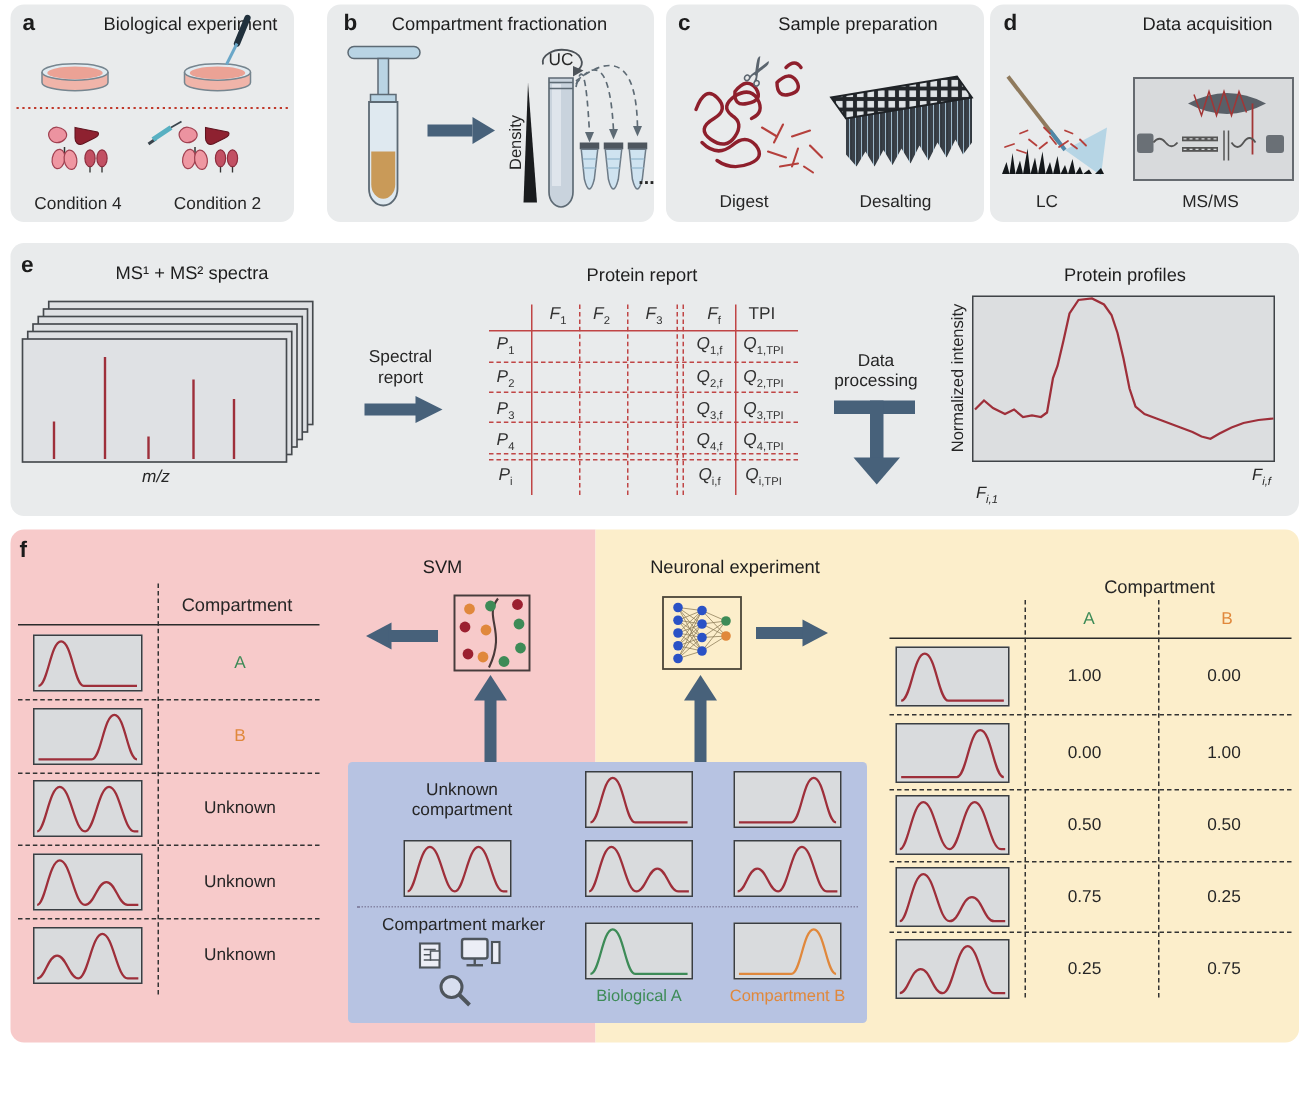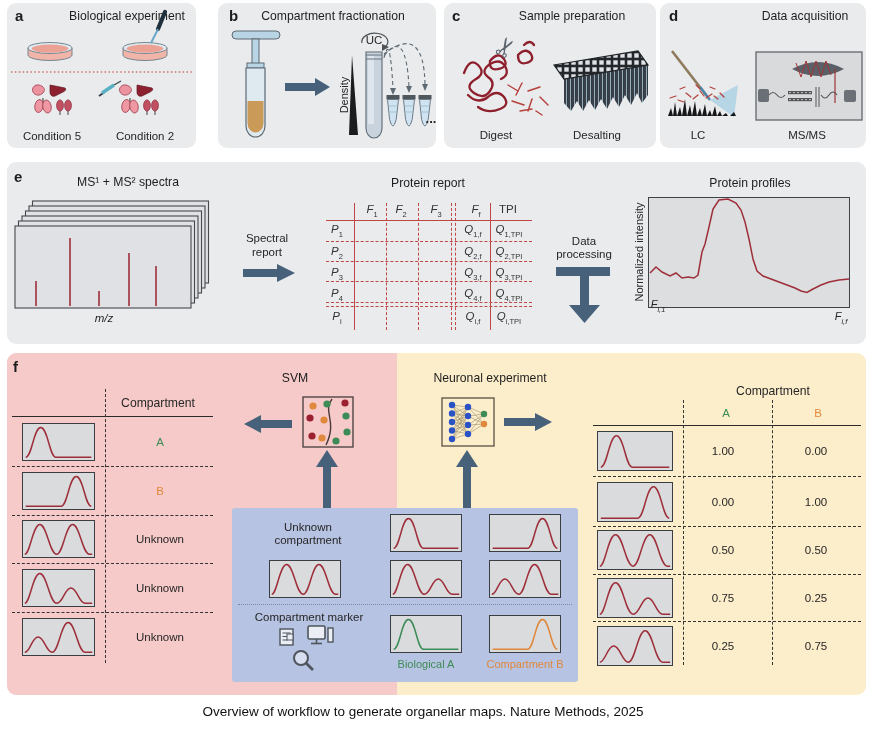--- a/index.html
+++ b/index.html
@@ -106,21 +106,21 @@
     <line x1="4" y1="69" x2="185" y2="69" stroke="#c0392b" stroke-width="1.2" stroke-dasharray="1.5,2.4"></line>
     <use href="#organs" xlink:href="#organs" transform="translate(23,81)"></use>
     <use href="#organs" xlink:href="#organs" transform="translate(110,81)"></use>
 
     <g transform="translate(95,76)">
       <line x1="-3" y1="17" x2="2" y2="13.5" stroke="#3a444c" stroke-width="2"></line>
       <line x1="0" y1="14" x2="12" y2="6" stroke="#58b0c2" stroke-width="3.4"></line>
       <line x1="12" y1="6" x2="19" y2="2" stroke="#3a444c" stroke-width="1.2"></line>
     </g>
   </svg>
-  <span class="txt" style="left:52px;top:136px">Condition 5</span>
+  <span class="txt" style="left:52px;top:136px">Condition 4</span>
   <span class="txt" style="left:145px;top:136px">Condition 2</span>
 
   <svg class="abs" style="left:218px;top:3px" width="218" height="145" viewBox="0 0 218 145">
 
     <g>
       <rect x="14" y="28" width="48" height="8" rx="4" fill="#b9d4e4" stroke="#5d6a74" stroke-width="1"></rect>
       <rect x="34" y="36" width="7" height="26" fill="#b9d4e4" stroke="#5d6a74" stroke-width="1"></rect>
       <rect x="29" y="60" width="17" height="5" fill="#b9d4e4" stroke="#5d6a74" stroke-width="1"></rect>
       <path d="M28,65 h19 v58 a9.5,11 0 0 1 -19,0 Z" fill="#dfe9f0" stroke="#5d6a74" stroke-width="1.2"></path>
       <path d="M29.5,98 h16 v22 a8,9.5 0 0 1 -16,0 Z" fill="#c99a58"></path>
@@ -342,21 +342,21 @@
       <polygon points="13,40 44,40 28.5,58"></polygon>
     </g>
   </svg>
 
   <span class="ttl" style="left:750px;top:176px">Protein profiles</span>
   <div class="plotbox" style="left:648px;top:197px;width:202px;height:111px"></div>
   <svg class="abs" style="left:648px;top:197px" width="202" height="111" viewBox="0 0 202 111">
     <path d="M2,76 L8,70 L14,75 L22,79 L28,76 L34,81 L40,80 L46,81 L50,78 L54,55 L57,47 L61,30 L65,12 L71,3 L80,2 L88,6 L93,13 L97,25 L101,42 L105,62 L109,74 L115,79 L123,82 L131,85 L139,88 L147,91 L153,94 L159,95.5 L165,92 L173,88 L181,85 L191,83 L201,82" fill="none" stroke="#9e2f3a" stroke-width="1.5"></path>
   </svg>
   <span class="vtext" style="left:639px;top:252px">Normalized intensity</span>
-  <span class="axl" style="left:658px;top:306px"><span>F</span><sub>i,1</sub></span>
+  <span class="axl" style="left:658px;top:330px"><span>F</span><sub>i,1</sub></span>
   <span class="axl" style="left:841px;top:318px"><span>F</span><sub>i,f</sub></span>
 
   <div style="position:absolute;left:7px;top:353px;width:390px;height:342px;background:#f7caca;border-radius:9px 0 0 9px"></div>
   <div style="position:absolute;left:397px;top:353px;width:469px;height:342px;background:#fceecb;border-radius:0 9px 9px 0"></div>
   <span class="plab" style="left:13px;top:358px">f</span>
 
   <span class="txt hd" style="left:158px;top:403px">Compartment</span>
   <div class="hsolid" style="left:12px;top:416px;width:201px"></div>
   <div class="vdash" style="left:105px;top:389px;height:274px"></div>
   <div class="hdash" style="left:12px;top:466px;width:201px"></div>
@@ -530,14 +530,13 @@
 
   <svg class="thumb green" style="left:390px;top:615px;width:72px;height:38px" viewBox="0 0 80 40" preserveAspectRatio="none">
       <use href="#pk-left" xlink:href="#pk-left"></use>
     </svg>
   <svg class="thumb orange" style="left:489px;top:615px;width:72px;height:38px" viewBox="0 0 80 40" preserveAspectRatio="none">
       <use href="#pk-right" xlink:href="#pk-right"></use>
     </svg>
   <span class="txt green-t" style="left:426px;top:664px;font-size:11px">Biological A</span>
   <span class="txt orange-t" style="left:525px;top:664px;font-size:11px">Compartment B</span>
 
-  <span class="caption" style="left:423px;top:704px">Overview of workflow to generate organellar maps. Nature Methods, 2025</span>
 </div>
 
 </body></html>

